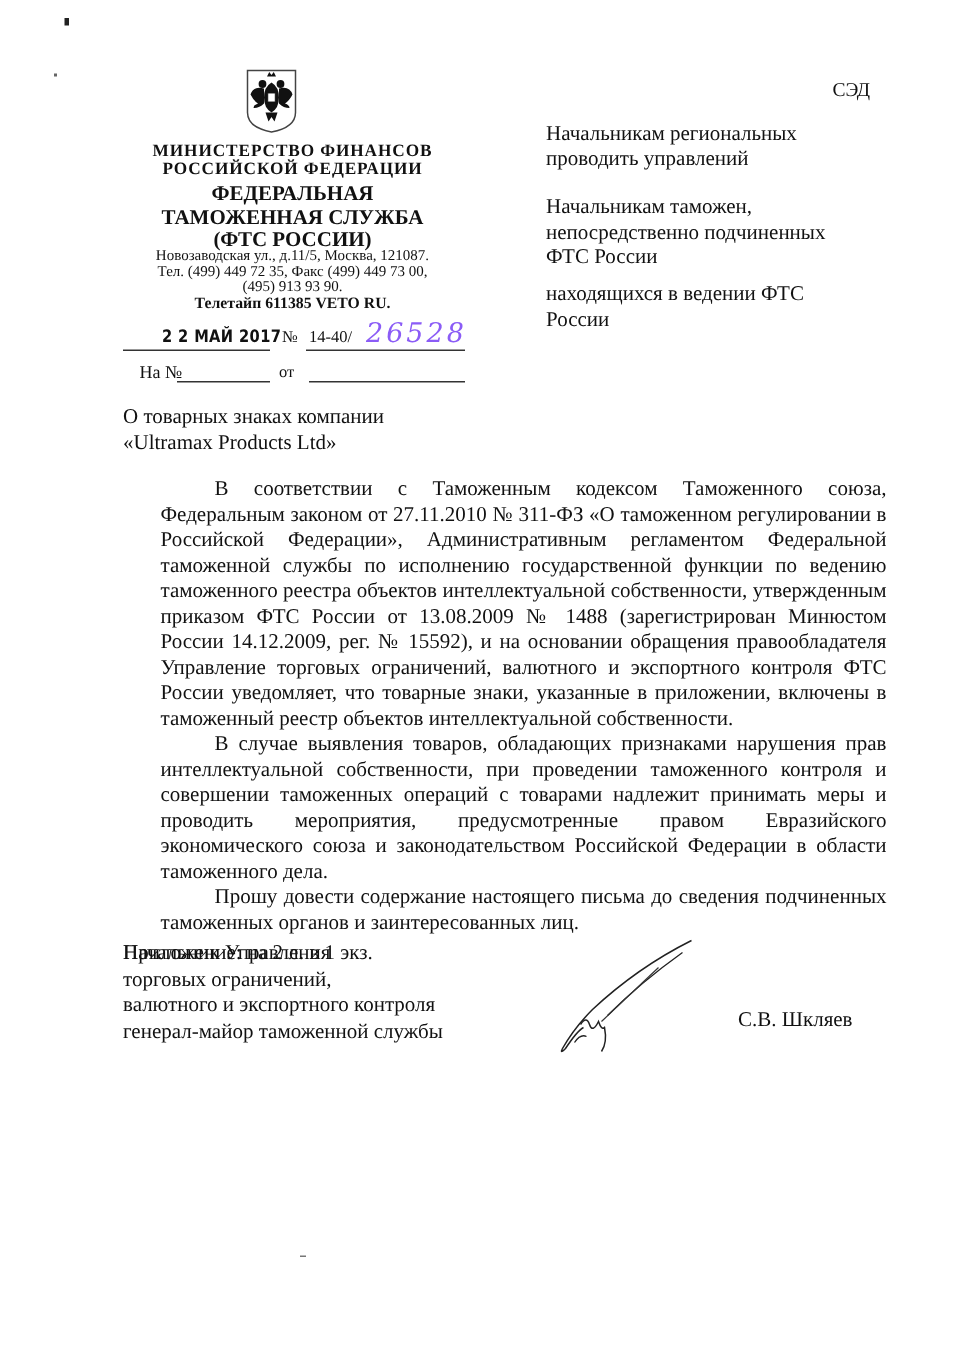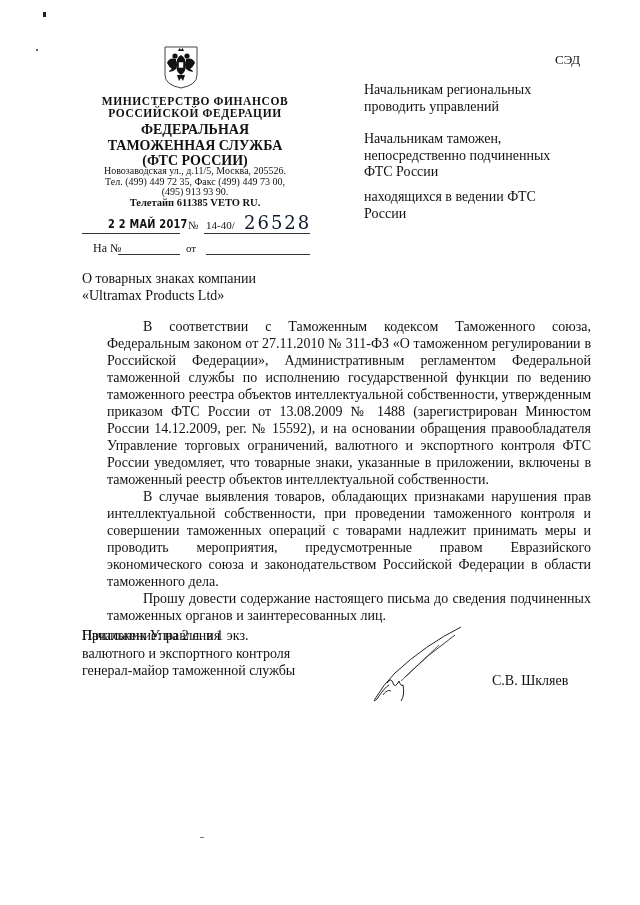--- a/index.html
+++ b/index.html
@@ -13,21 +13,21 @@
   .emblem { left: 163px; top: 45px; width: 36px; height: 44px; }
   .hdr { left: 80px; width: 230px; text-align: center; }
   .ministry { top: 95px; font-size: 11.5px; font-weight: bold; letter-spacing: 0.6px; line-height: 12px; }
   .service { top: 122px; font-size: 14px; font-weight: bold; line-height: 15.5px; }
   .addr { top: 166px; font-size: 10px; line-height: 10.5px; }
   .dateline { top: 216px; left: 82px; width: 230px; height: 20px; font-size: 13px; }
   .stamp-date { position: absolute; left: 26px; top: 1px; font-family: "DejaVu Sans", sans-serif; font-weight: bold; font-size: 11.5px; letter-spacing: 0.3px; transform: scaleX(0.85); transform-origin: left; }
   .uline1 { position: absolute; left: 0; top: 17px; width: 98px; border-bottom: 1px solid #333; }
   .num-label { position: absolute; left: 106px; top: 3px; font-size: 11px; }
   .num-prefix { position: absolute; left: 124px; top: 3px; font-size: 11px; }
-  .num-hand { position: absolute; left: 162px; top: -4px; font-size: 18px; font-family: "DejaVu Serif", serif; letter-spacing: 2px; color: #0f172a; }
+  .num-hand { position: absolute; left: 162px; top: -4px; font-size: 18px; font-style: italic; font-family: "DejaVu Serif", serif; letter-spacing: 2px; color: #8b5cf6; }
   .uline2 { position: absolute; left: 122px; top: 17px; width: 106px; border-bottom: 1px solid #333; }
   .na-line { top: 241px; left: 82px; width: 230px; height: 16px; font-size: 12px; }
   .na-label { position: absolute; left: 11px; top: 0; }
   .na-u1 { position: absolute; left: 36px; top: 13px; width: 62px; border-bottom: 1px solid #333; }
   .ot-label { position: absolute; left: 104px; top: 1px; font-size: 11px; }
   .na-u2 { position: absolute; left: 124px; top: 13px; width: 104px; border-bottom: 1px solid #333; }
   
   .sed { left: 555px; top: 52px; font-size: 13px; }
   .addressee { left: 364px; width: 240px; font-size: 14px; line-height: 16.5px; }
   .a1 { top: 82px; } .a2 { top: 131px; } .a3 { top: 189px; }
@@ -73,21 +73,21 @@
 <div class="abs hdr ministry">
   <div>МИНИСТЕРСТВО ФИНАНСОВ</div>
   <div>РОССИЙСКОЙ ФЕДЕРАЦИИ</div>
 </div>
 <div class="abs hdr service">
   <div>ФЕДЕРАЛЬНАЯ</div>
   <div>ТАМОЖЕННАЯ СЛУЖБА</div>
   <div>(ФТС РОССИИ)</div>
 </div>
 <div class="abs hdr addr">
-  <div>Новозаводская ул., д.11/5, Москва, 205526.</div>
+  <div>Новозаводская ул., д.11/5, Москва, 121087.</div>
   <div>Тел. (499) 449 72 35, Факс (499) 449 73 00,</div>
   <div>(495) 913 93 90.</div>
   <div style="font-weight:bold;font-size:10.5px;">Телетайп 611385 VETO RU.</div>
 </div>
 
 <div class="abs dateline">
   <span class="stamp-date">2 2 МАЙ 2017</span>
   <span class="uline1"></span>
   <span class="num-label">№</span>
   <span class="num-prefix">14-40/</span>
@@ -124,20 +124,21 @@
 <div class="abs body">
   <p>В соответствии с Таможенным кодексом Таможенного союза, Федеральным законом от 27.11.2010 № 311-ФЗ «О таможенном регулировании в Российской Федерации», Административным регламентом Федеральной таможенной службы по исполнению государственной функции по ведению таможенного реестра объектов интеллектуальной собственности, утвержденным приказом ФТС России от 13.08.2009 № 1488 (зарегистрирован Минюстом России 14.12.2009, рег. № 15592), и на основании обращения правообладателя Управление торговых ограничений, валютного и экспортного контроля ФТС России уведомляет, что товарные знаки, указанные в приложении, включены в таможенный реестр объектов интеллектуальной собственности.</p>
   <p>В случае выявления товаров, обладающих признаками нарушения прав интеллектуальной собственности, при проведении таможенного контроля и совершении таможенных операций с товарами надлежит принимать меры и проводить мероприятия, предусмотренные правом Евразийского экономического союза и законодательством Российской Федерации в области таможенного дела.</p>
   <p>Прошу довести содержание настоящего письма до сведения подчиненных таможенных органов и заинтересованных лиц.</p>
 </div>
 
 <div class="abs attach">Приложение: на 2 л. в 1 экз.</div>
 
 <div class="abs signer">
   <div>Начальник Управления</div>
+  <div>торговых ограничений,</div>
   <div>валютного и экспортного контроля</div>
   <div>генерал-майор таможенной службы</div>
 </div>
 <div class="abs signature">
   <svg width="100" height="80" viewBox="0 0 100 80">
     <path d="M96 2 Q60 20 30 48 Q18 60 10 74 Q8 78 12 74 Q20 62 24 60" fill="none" stroke="#222" stroke-width="1"></path>
     <path d="M90 10 Q62 30 40 52" fill="none" stroke="#222" stroke-width="0.9"></path>
     <path d="M74 20 Q55 38 36 56" fill="none" stroke="#333" stroke-width="0.8"></path>
     <path d="M22 58 Q26 52 28 58 Q30 64 34 56 Q36 62 38 60 Q40 70 36 76" fill="none" stroke="#222" stroke-width="1"></path>
     <path d="M18 70 Q22 64 26 66" fill="none" stroke="#222" stroke-width="0.9"></path>

